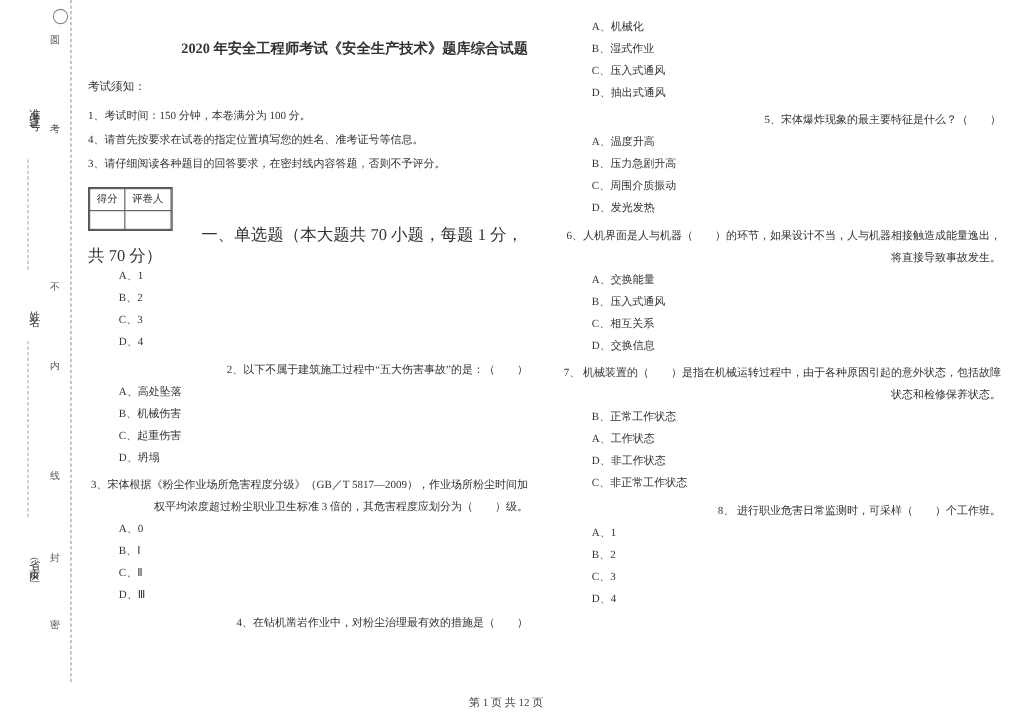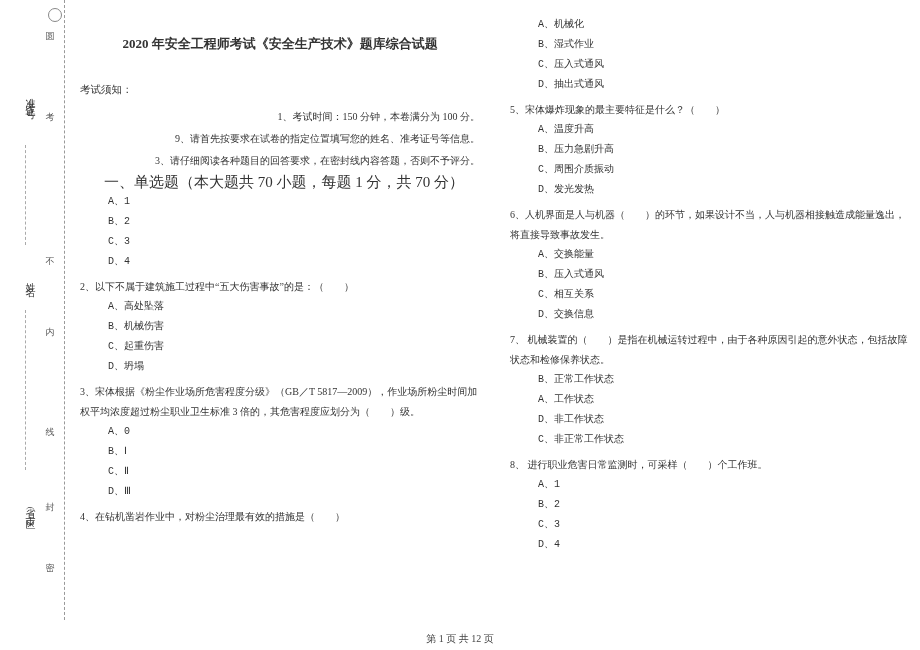--- a/index.html
+++ b/index.html
@@ -76,36 +76,35 @@
       right: 10px;
       bottom: 30px;
       display: flex;
       gap: 30px;
     }
     .col {
       flex: 1;
       padding-top: 15px;
     }
     .title {
-      text-align: center;
+      text-align: right;
       font-size: 13px;
       font-weight: bold;
-      margin-bottom: 30px;
+      margin-bottom: 19px;
       margin-top: 20px;
     }
     .notice-head {
       font-weight: normal;
       font-size: 10.5px;
       margin-bottom: 10px;
     }
     .notice-item {
       font-size: 10px;
       line-height: 2.0;
       margin-bottom: 2px;
-      text-align: right;
     }
     .score-box {
       display: inline-block;
       border: 1px solid #555;
       margin-top: 8px;
       margin-bottom: 8px;
     }
     .score-box table { border-collapse: collapse; }
     .score-box td {
       border: 1px solid #555;
@@ -116,26 +115,26 @@
     .section-title {
       font-size: 15px;
       font-weight: normal;
       display: inline;
       margin-left: 24px;
     }
     .question {
       font-size: 10px;
       line-height: 2.0;
       margin-top: 5px;
+      text-align: right;
     }
     .option {
       font-size: 10px;
       line-height: 2.0;
       padding-left: 28px;
-      font-family: Liberation Mono, monospace;
     }
     .footer {
       position: absolute;
       bottom: 4px;
       width: 100%;
       text-align: center;
       font-size: 10px;
       color: #444;
     }
   </style>
@@ -162,24 +161,38 @@
     <div class="dash-line dl-2"></div>
   </div>
 
   <div class="content">
 
     <div class="col">
       <div class="title">2020 年安全工程师考试《安全生产技术》题库综合试题</div>
 
       <div class="notice-head">考试须知：</div>
       <div class="notice-item">1、考试时间：150 分钟，本卷满分为 100 分。</div>
-      <div class="notice-item">9、请首先按要求在试卷的指定位置填写您的姓名、准考证号等信息。</div>
+      <div class="notice-item">4、请首先按要求在试卷的指定位置填写您的姓名、准考证号等信息。</div>
       <div class="notice-item">3、请仔细阅读各种题目的回答要求，在密封线内容答题，否则不予评分。</div>
 
       <div>
+        <div class="score-box">
+          <table>
+            <tbody>
+                <tr>
+              <td>得分</td>
+              <td>评卷人</td>
+            </tr>
+            <tr>
+              <td>&nbsp;</td>
+              <td>&nbsp;</td>
+            </tr>
+          </tbody>
+            </table>
+        </div>
         <span class="section-title">一、单选题（本大题共 70 小题，每题 1 分，共 70 分）</span>
       </div>
 
       <div class="option">A、1</div>
       <div class="option">B、2</div>
       <div class="option">C、3</div>
       <div class="option">D、4</div>
 
       <div class="question">2、以下不属于建筑施工过程中“五大伤害事故”的是：（　　）</div>
       <div class="option">A、高处坠落</div>

